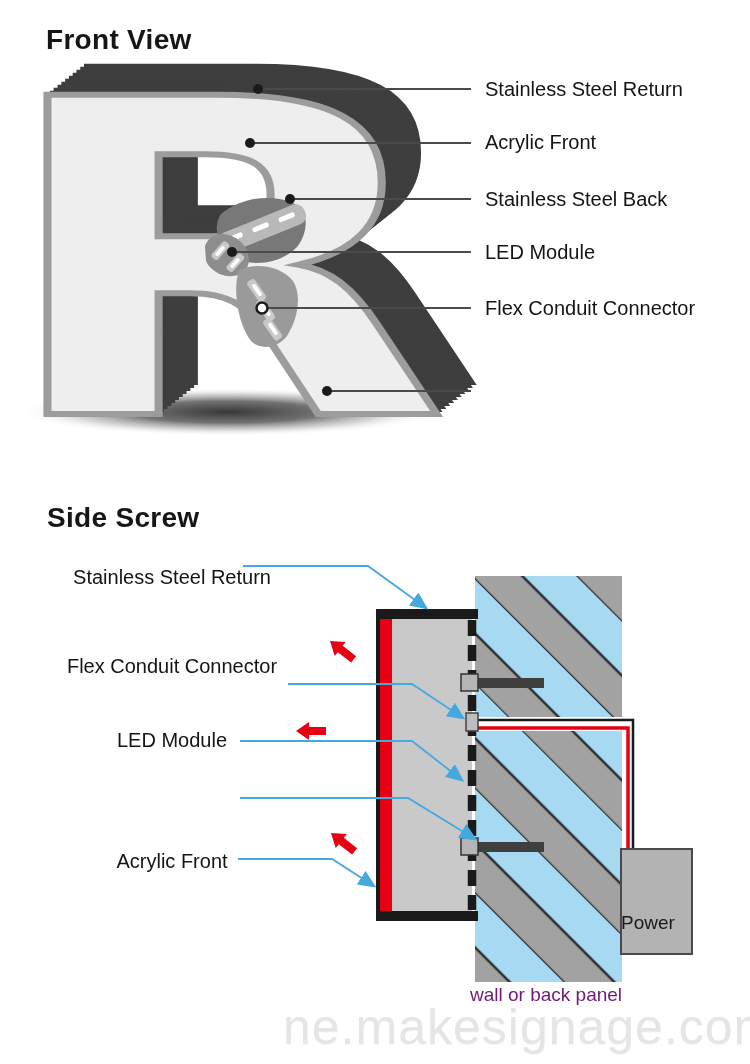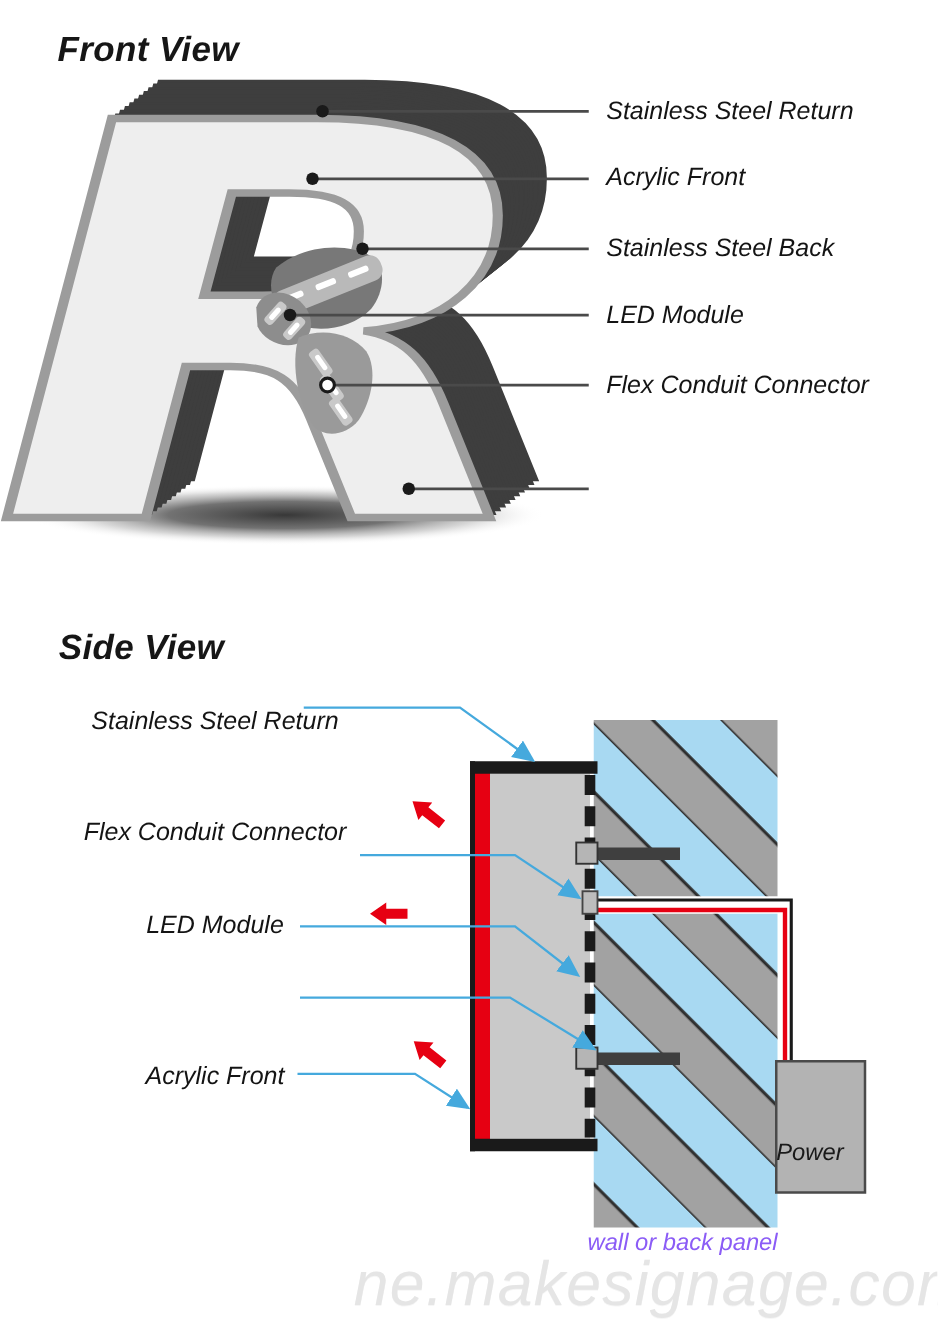--- a/index.html
+++ b/index.html
@@ -3,21 +3,20 @@
 <meta charset="utf-8">
 <style>
   html,body{margin:0;padding:0;background:#ffffff;}
   .page{
     position:relative;
     width:750px;height:1064px;
     background:#ffffff;
     overflow:hidden;
     font-family:"Liberation Sans", sans-serif;
     color:#151515;
-    font-style:italic;
   }
   .diagram-svg{position:absolute;left:0;top:0;width:750px;height:1064px;}
   .title{
     position:absolute;
     font-size:28px;
     font-weight:600;
     letter-spacing:0.3px;
     color:#161616;
     white-space:nowrap;
   }
@@ -31,21 +30,21 @@
     white-space:nowrap;
   }
   .front-lbl{left:485px;}
   .side-lbl{left:0;width:344px;text-align:center;}
   .power-lbl{
     position:absolute;left:621px;top:912px;width:71px;
     text-align:left;font-size:19px;color:#1a1a1a;
   }
   .wall-caption{
     position:absolute;left:470px;top:984px;
-    font-size:19px;color:#8b5cf6;white-space:nowrap;
+    font-size:19px;color:#701a75;white-space:nowrap;
   }
   .watermark{
     position:absolute;left:283px;top:998px;
     font-size:50px;
     color:#e5e5e5;
     letter-spacing:1px;
     white-space:nowrap;
     text-shadow:0 1px 0 #f6f6f6;
   }
   .r3d{
@@ -184,21 +183,21 @@
   </svg>
 
   <div class="title front-title">Front View</div>
 
   <div class="lbl front-lbl" style="top:80px;">Stainless Steel Return</div>
   <div class="lbl front-lbl" style="top:133px;">Acrylic Front</div>
   <div class="lbl front-lbl" style="top:190px;">Stainless Steel Back</div>
   <div class="lbl front-lbl" style="top:243px;">LED Module</div>
   <div class="lbl front-lbl" style="top:299px;">Flex Conduit Connector</div>
 
-  <div class="title side-title">Side View</div>
+  <div class="title side-title">Side Screw</div>
 
   <div class="lbl side-lbl" style="top:568px;">Stainless Steel Return</div>
   <div class="lbl side-lbl" style="top:657px;">Flex Conduit Connector</div>
   <div class="lbl side-lbl" style="top:731px;">LED Module</div>
   <div class="lbl side-lbl" style="top:852px;">Acrylic Front</div>
 
   <div class="power-lbl">Power</div>
   <div class="wall-caption">wall or back panel</div>
   <div class="watermark">ne.makesignage.com</div>
 

